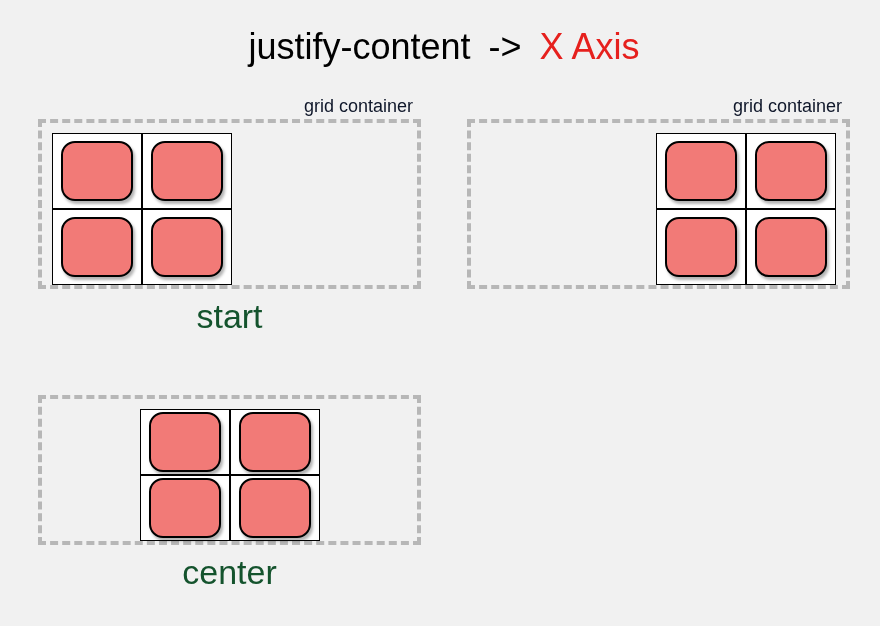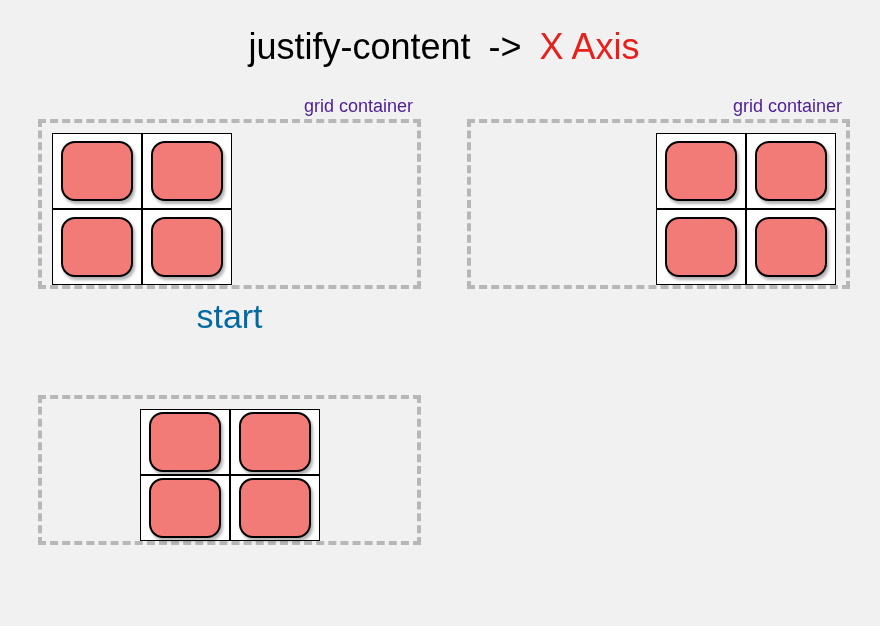--- a/index.html
+++ b/index.html
@@ -31,21 +31,21 @@
       column-gap: 38px;
       row-gap: 20px;
       padding: 0 26px;
     }
     .example {
       display: flex;
       flex-direction: column;
     }
     .container-label {
       font-size: 18px;
-      color: #4c1d95;
+      color: #0f172a;
       text-align: right;
       padding-right: 8px;
       padding-bottom: 2px;
     }
     .grid-container {
       border: 4px dashed #b7b7b7;
       height: 170px;
       display: grid;
       padding: 6px;
     }
@@ -82,21 +82,21 @@
       border: 2px solid #000;
       border-radius: 14px;
       box-shadow: 2px 3px 3px rgba(0,0,0,0.3);
     }
     .jc-stretch .box {
       width: calc(100% - 18px);
       height: 38px;
       border-radius: 10px;
     }
     .value-label {
-      color: #0369a1;
+      color: #14532d;
       font-size: 34px;
       text-align: center;
       padding-top: 8px;
     }
     
     .example.bottom .grid-container {
       height: 150px;
     }
     .example.bottom .cell {
       height: 66px;
@@ -163,16 +163,17 @@
             <div class="box"></div>
           </div>
         <div class="cell">
             <div class="box"></div>
           </div>
         <div class="cell">
             <div class="box"></div>
           </div>
       </div>
     </div>
+    <div class="value-label">center</div>
   </div>
 
 
 </div>
 
 </body></html>

